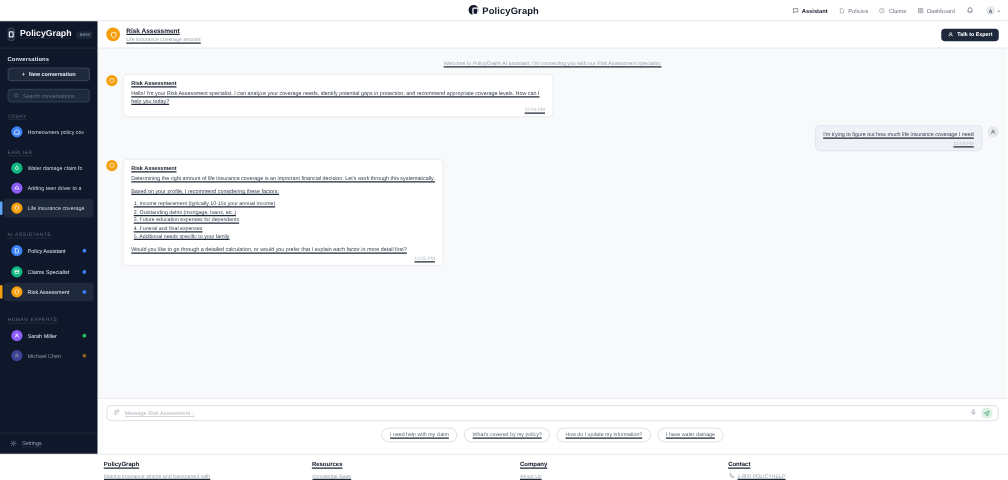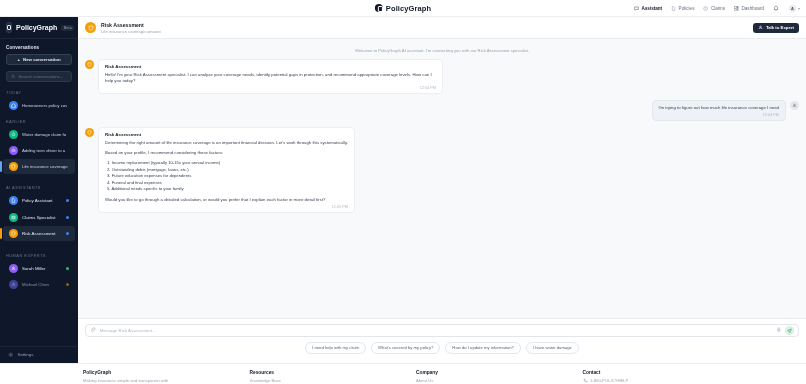--- a/index.html
+++ b/index.html
@@ -4,21 +4,21 @@
 <style>
   * { box-sizing: border-box; margin: 0; padding: 0; }
   html, body {
     width: 806px; height: 384px;
     font-family: "Liberation Sans", sans-serif;
     background: #ffffff;
     overflow: hidden;
     font-size: 10px;
     color: #1f2937;
   }
-  .app { width: 806px; height: 384px; position: relative; display: flex; flex-direction: column; }
+  .app { width: 806px; height: 384px; position: relative; display: flex; flex-direction: column; text-decoration: underline; }
 
   
   .topnav {
     height: 17px; flex: 0 0 17px;
     background: #ffffff;
     border-bottom: 1px solid #eceef1;
     display: flex; align-items: center;
     position: relative;
   }
   .nav-brand {

